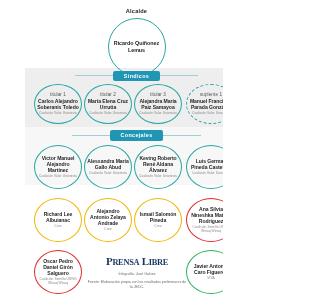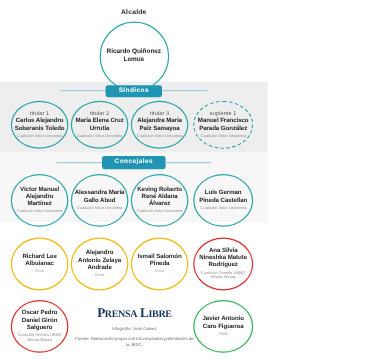--- a/index.html
+++ b/index.html
@@ -3,21 +3,21 @@
 <meta charset="utf-8">
 <style>
   html,body{margin:0;padding:0;}
   body{
     width:223px;height:300px;overflow:hidden;
     background:#ffffff;
     font-family:"Liberation Sans", sans-serif;
     color:#2b2b2b;
     -webkit-font-smoothing:antialiased;
   }
-  .page{position:relative;width:223px;height:300px;}
+  .page{position:relative;width:223px;height:300px;margin-left:25px;}
 
   
   .band{position:absolute;left:0;width:223px;}
   .band-alcalde{top:0;height:68px;background:#ffffff;}
   .band-sindicos{top:68px;height:59px;background:#eeeeee;}
   .band-concejales{top:127px;height:58px;background:#f7f7f7;}
   .band-row2{top:185px;height:57px;background:#ffffff;}
   .band-footer{top:242px;height:58px;background:#ffffff;}
 
   

